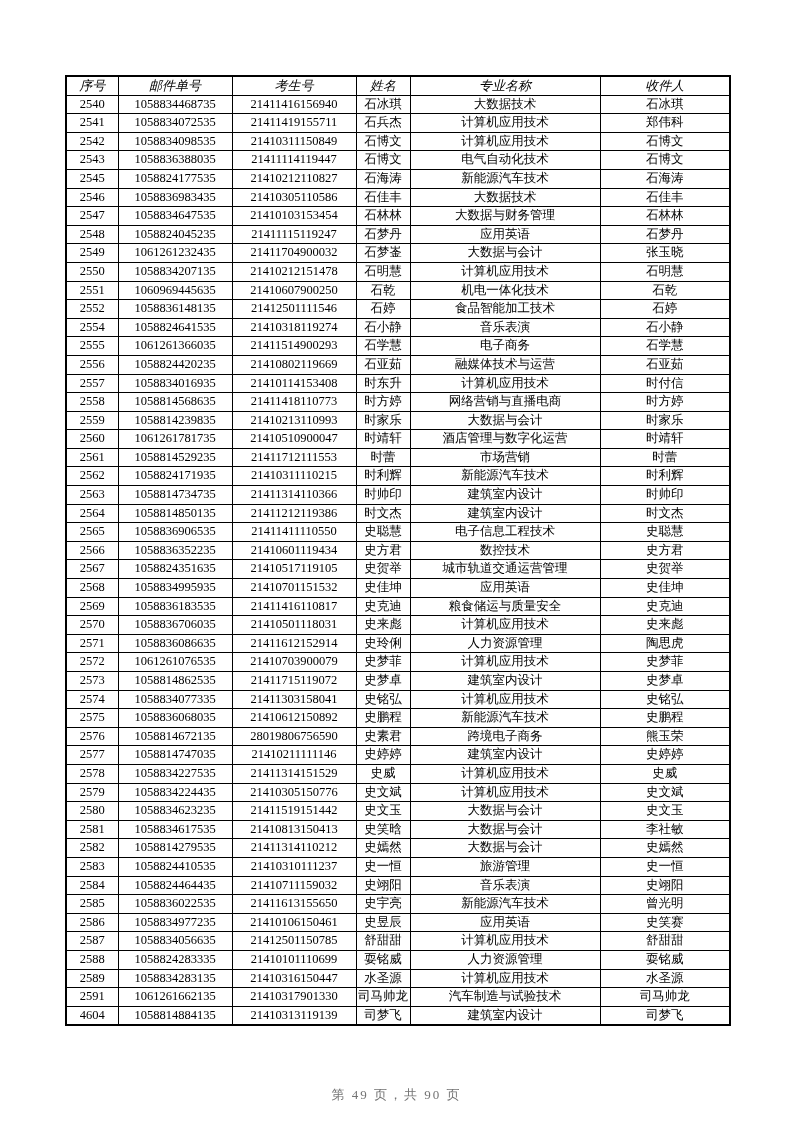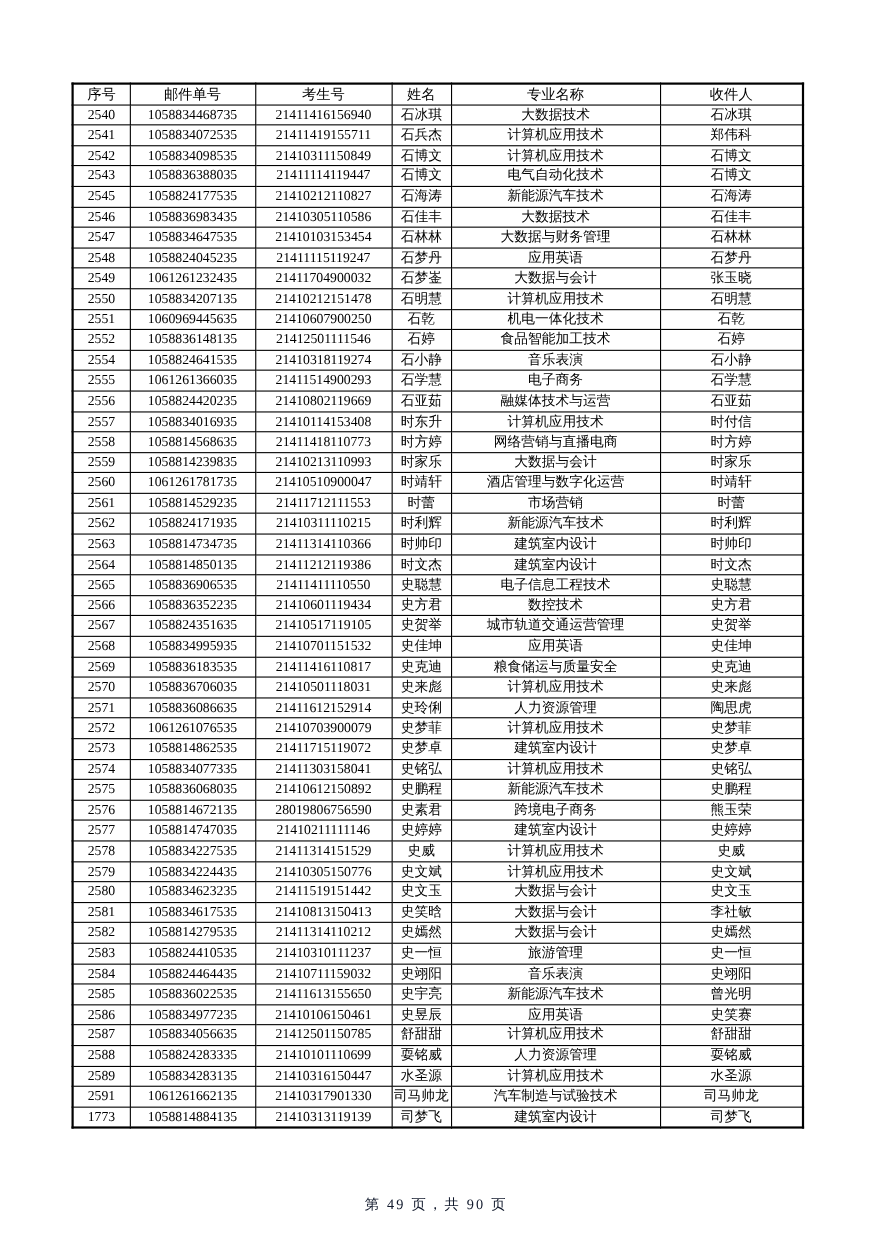--- a/index.html
+++ b/index.html
@@ -34,30 +34,31 @@
     vertical-align: middle;
     padding: 0;
     height: 17.6px;
     line-height: 17.6px;
     white-space: nowrap;
     overflow: hidden;
     color: #000000;
   }
   table.roster thead th {
     font-size: 13px;
+    font-style: italic;
   }
   .page-footer {
     position: absolute;
     left: 0;
     top: 1086px;
     width: 793px;
     text-align: center;
     font-size: 13px;
     letter-spacing: 2px;
-    color: #0f172a;
+    color: #737373;
   }
 </style>
 </head>
 <body>
 
 <div class="sheet">
 
   <table class="roster">
     <colgroup>
       <col style="width:52px">
@@ -464,21 +465,21 @@
         </tr>
         <tr>
           <td>2591</td>
           <td>1061261662135</td>
           <td>21410317901330</td>
           <td>司马帅龙</td>
           <td>汽车制造与试验技术</td>
           <td>司马帅龙</td>
         </tr>
         <tr>
-          <td>1773</td>
+          <td>4604</td>
           <td>1058814884135</td>
           <td>21410313119139</td>
           <td>司梦飞</td>
           <td>建筑室内设计</td>
           <td>司梦飞</td>
         </tr>
       </tbody>
   </table>
 
   <div class="page-footer">第 49 页，共 90 页</div>

